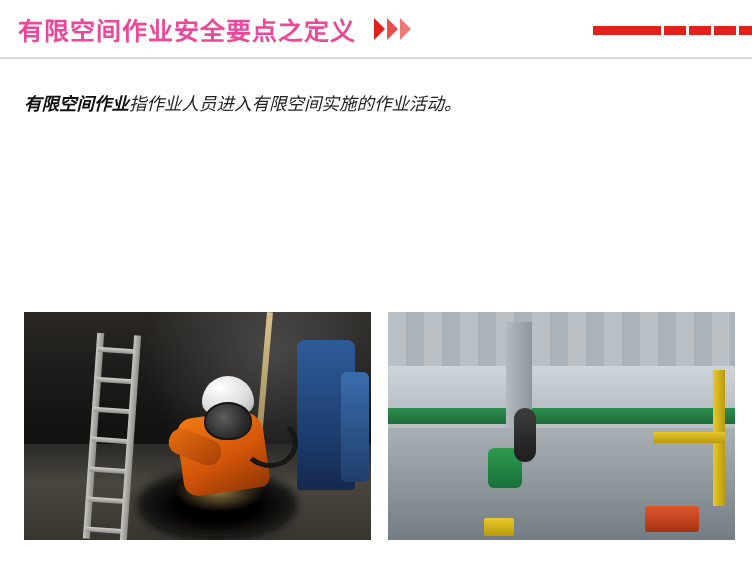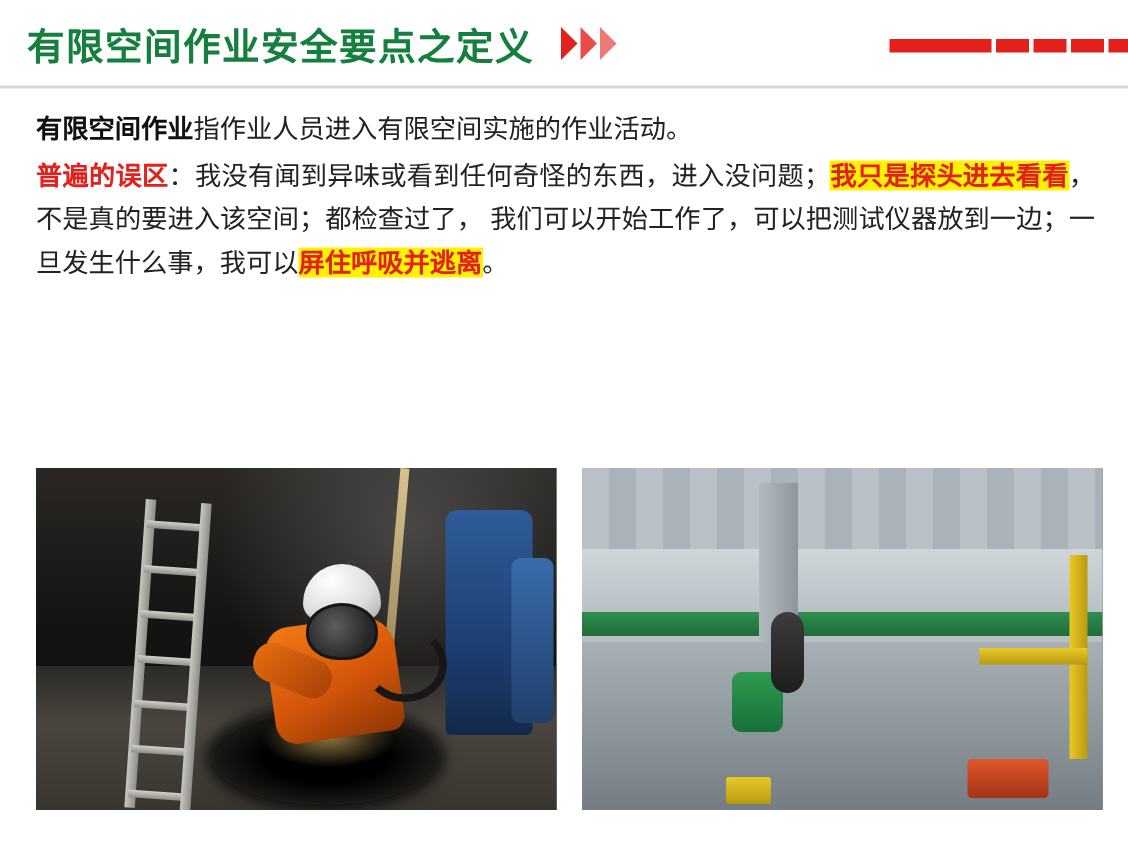--- a/index.html
+++ b/index.html
@@ -20,21 +20,21 @@
     position: relative;
     height: 58px;
     box-sizing: border-box;
     padding: 0 0 0 18px;
     display: flex;
     align-items: center;
   }
   .header-title {
     font-size: 25px;
     font-weight: bold;
-    color: #15803d;
+    color: #ec4899;
     letter-spacing: 1px;
     white-space: nowrap;
   }
   .chevrons {
     display: flex;
     align-items: center;
     margin-left: 18px;
     gap: 2px;
   }
   .chev {
@@ -70,22 +70,23 @@
     position: absolute;
     left: 0;
     right: 0;
     top: 57px;
     height: 2px;
     background: #d9d9d9;
   }
 
   
   .content {
-    padding: 14px 22px 0 24px;
+    padding: 32px 22px 0 24px;
     box-sizing: border-box;
+    font-style: italic;
   }
   .para {
     font-size: 17.5px;
     line-height: 29px;
     color: #222;
     margin: 0;
     text-align: justify;
   }
   .para.p1 { margin-bottom: 2px; }
   .bold { font-weight: bold; color: #111; }
@@ -300,23 +301,20 @@
   <div class="header-underline"></div>
 </div>
 
 <div class="content">
 
   <p class="para p1">
     <span class="bold">有限空间作业</span><span>指作业人员进入有限空间实施的作业活动。</span>
   </p>
 
 
-  <p class="para p3t">
-    <span class="red-b">普遍的误区</span><span>：我没有闻到异味或看到任何奇怪的东西，进入没问题；</span><span class="hl">我只是探头进去看看</span><span>，不是真的要进入该空间；都检查过了， 我们可以开始工作了，可以把测试仪器放到一边；一旦发生什么事，我可以</span><span class="hl">屏住呼吸并逃离</span><span>。</span>
-  </p>
 </div>
 
 <div class="images">
 
   <div class="photo">
     <div class="ph1-bg"></div>
     <div class="ph1-ground"></div>
     <div class="ph1-rope"></div>
     <div class="ph1-blue"></div>
     <div class="ph1-blue2"></div>

